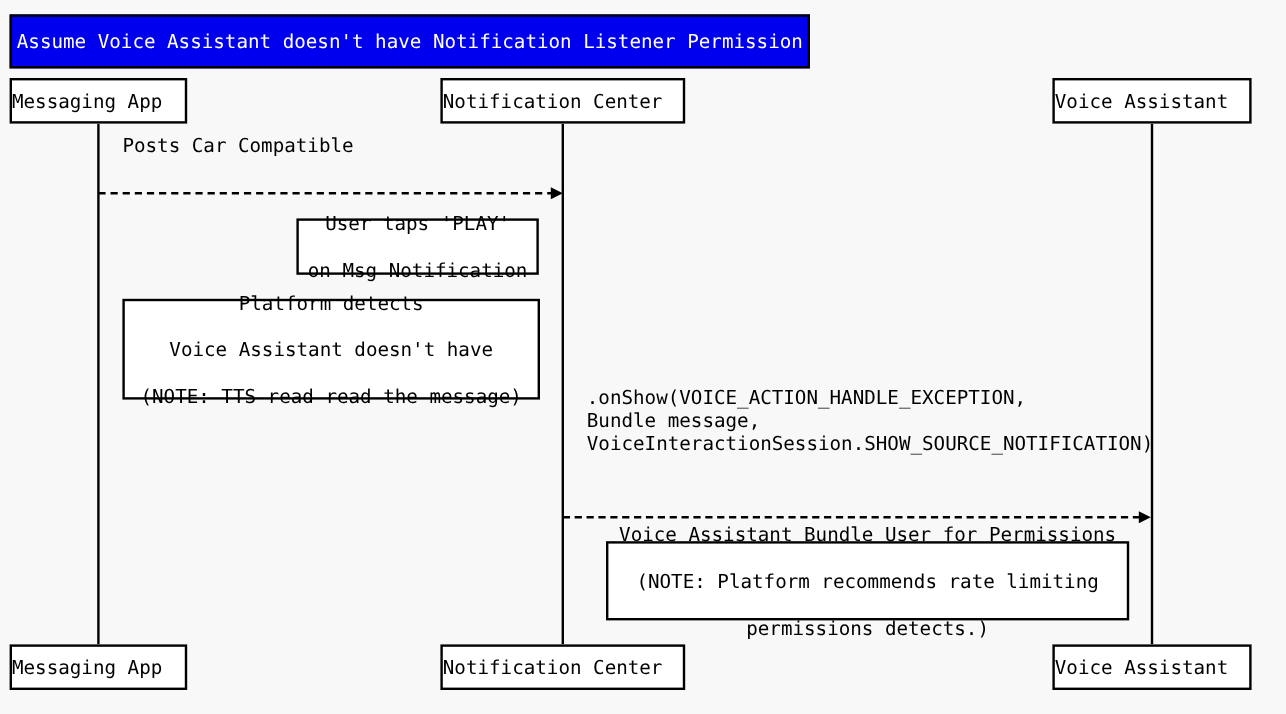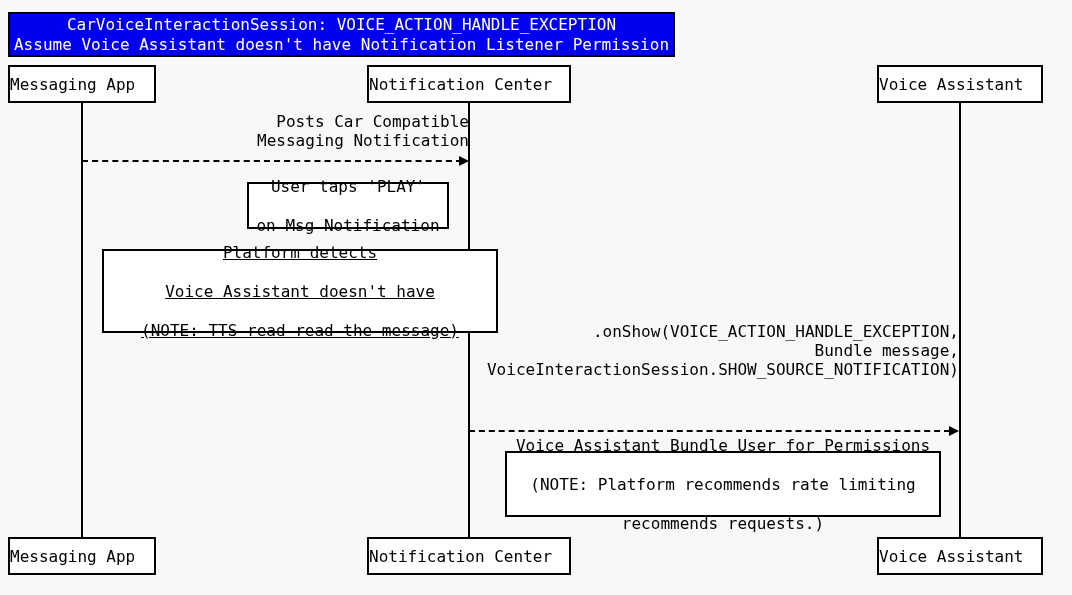--- a/index.html
+++ b/index.html
@@ -21,21 +21,21 @@
     line-height:20px;white-space:nowrap;
   }
   .actor{
     position:absolute;height:38px;background:var(--box_bg);
     border:2px solid var(--ink);
     display:flex;align-items:center;justify-content:flex-start;
     white-space:nowrap;
   }
   .lifeline{position:absolute;width:2px;background:var(--ink);top:103px;height:434px;}
   .msglabel{
-    position:absolute;text-align:right;line-height:19px;white-space:nowrap;
+    position:absolute;text-align:left;line-height:19px;white-space:nowrap;padding-left:20px;
   }
   .arrow{
     position:absolute;height:0;border-top:2px dashed var(--ink);
   }
   .arrowhead{
     position:absolute;width:0;height:0;
     border-top:5px solid transparent;border-bottom:5px solid transparent;
     border-left:10px solid var(--ink);
   }
   .note{
@@ -43,68 +43,66 @@
     display:flex;flex-direction:column;justify-content:center;align-items:center;
     text-align:center;line-height:19px;white-space:nowrap;gap:20px;
   }
 </style>
 </head>
 <body>
 
 <div class="stage">
 
   <div class="titlebox">
-    <div>CarVoiceInteractionSession: VOICE_ACTION_HANDLE_EXCEPTION</div>
     <div>Assume Voice Assistant doesn't have Notification Listener Permission</div>
   </div>
 
   <div class="lifeline" style="left:81px;"></div>
   <div class="lifeline" style="left:468px;"></div>
   <div class="lifeline" style="left:959px;"></div>
 
   <div class="actor" style="left:8px;top:65px;width:148px;">
     <span>Messaging App</span>
   </div>
   <div class="actor" style="left:367px;top:65px;width:204px;">
     <span>Notification Center</span>
   </div>
   <div class="actor" style="left:877px;top:65px;width:166px;">
     <span>Voice Assistant</span>
   </div>
 
   <div class="msglabel" style="left:82px;top:112px;width:387px;">
     <div>Posts Car Compatible</div>
-    <div>Messaging Notification</div>
   </div>
   <div class="arrow" style="left:82px;top:160px;width:380px;"></div>
   <div class="arrowhead" style="left:459px;top:156px;"></div>
 
   <div class="note" style="left:247px;top:182px;width:202px;height:47px;">
     <div>User taps 'PLAY'</div>
     <div>on Msg Notification</div>
   </div>
 
-  <div class="note" style="left:102px;top:249px;width:396px;height:84px;text-decoration:underline;">
+  <div class="note" style="left:102px;top:249px;width:348px;height:84px;">
     <div>Platform detects</div>
     <div>Voice Assistant doesn't have</div>
     <div>(NOTE: TTS read read the message)</div>
   </div>
 
   <div class="msglabel" style="left:469px;top:322px;width:490px;">
     <div>.onShow(VOICE_ACTION_HANDLE_EXCEPTION,</div>
     <div>Bundle message,</div>
     <div>VoiceInteractionSession.SHOW_SOURCE_NOTIFICATION)</div>
   </div>
   <div class="arrow" style="left:469px;top:430px;width:481px;"></div>
   <div class="arrowhead" style="left:949px;top:426px;"></div>
 
   <div class="note" style="left:505px;top:451px;width:436px;height:66px;">
     <div>Voice Assistant Bundle User for Permissions</div>
     <div>(NOTE: Platform recommends rate limiting</div>
-    <div>recommends requests.)</div>
+    <div>permissions detects.)</div>
   </div>
 
   <div class="actor" style="left:8px;top:537px;width:148px;">
     <span>Messaging App</span>
   </div>
   <div class="actor" style="left:367px;top:537px;width:204px;">
     <span>Notification Center</span>
   </div>
   <div class="actor" style="left:877px;top:537px;width:166px;">
     <span>Voice Assistant</span>

